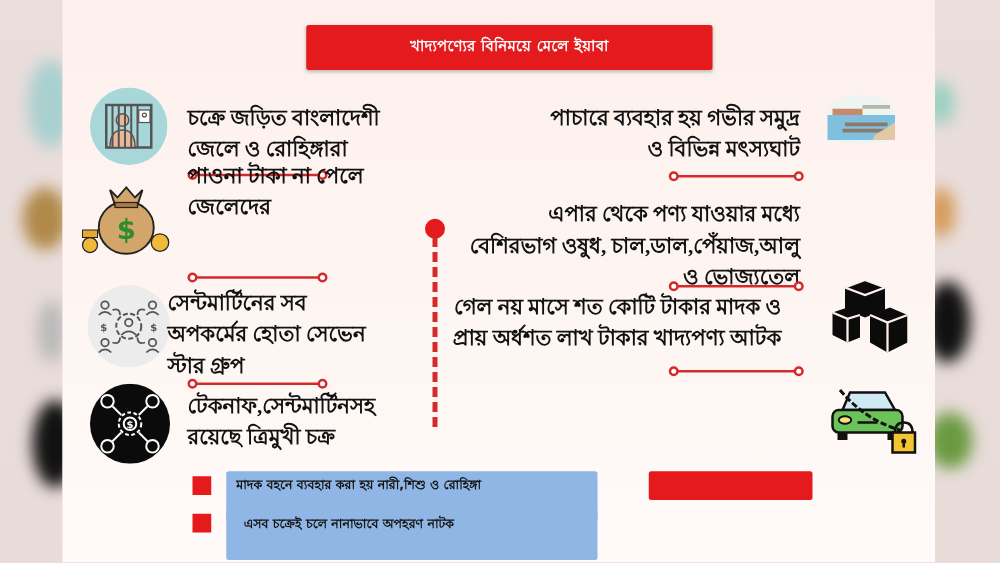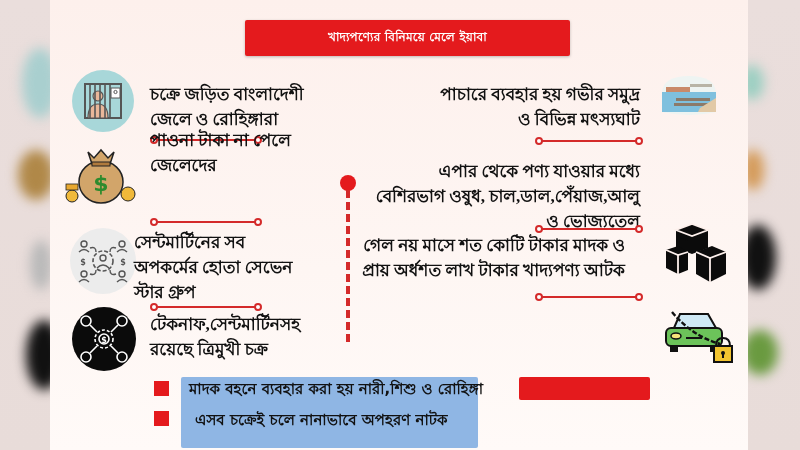--- a/index.html
+++ b/index.html
@@ -58,21 +58,21 @@
   .timeline-line {
     position: absolute; left: 296px; top: 190px; width: 4px; height: 152px;
     background: repeating-linear-gradient(180deg, #d42a2a 0 8px, transparent 8px 12px);
   }
 
   .legend-sq {
     position: absolute; width: 15px; height: 15px; background: #e41a1d;
   }
   .legend-box {
     position: absolute; height: 40px; background: #8fb6e4; border-radius: 2px;
-    color: #111; font-weight: bold; font-size: 15px; line-height: 24px;
+    color: #111; font-weight: bold; font-size: 10px; line-height: 24px;
     padding-left: 8px; white-space: nowrap;
   }
   .red-bar {
     position: absolute; left: 469px; top: 377px; width: 131px; height: 23px;
     background: #e41a1d; border-radius: 2px;
   }
 </style>
 </head>
 <body>
 

